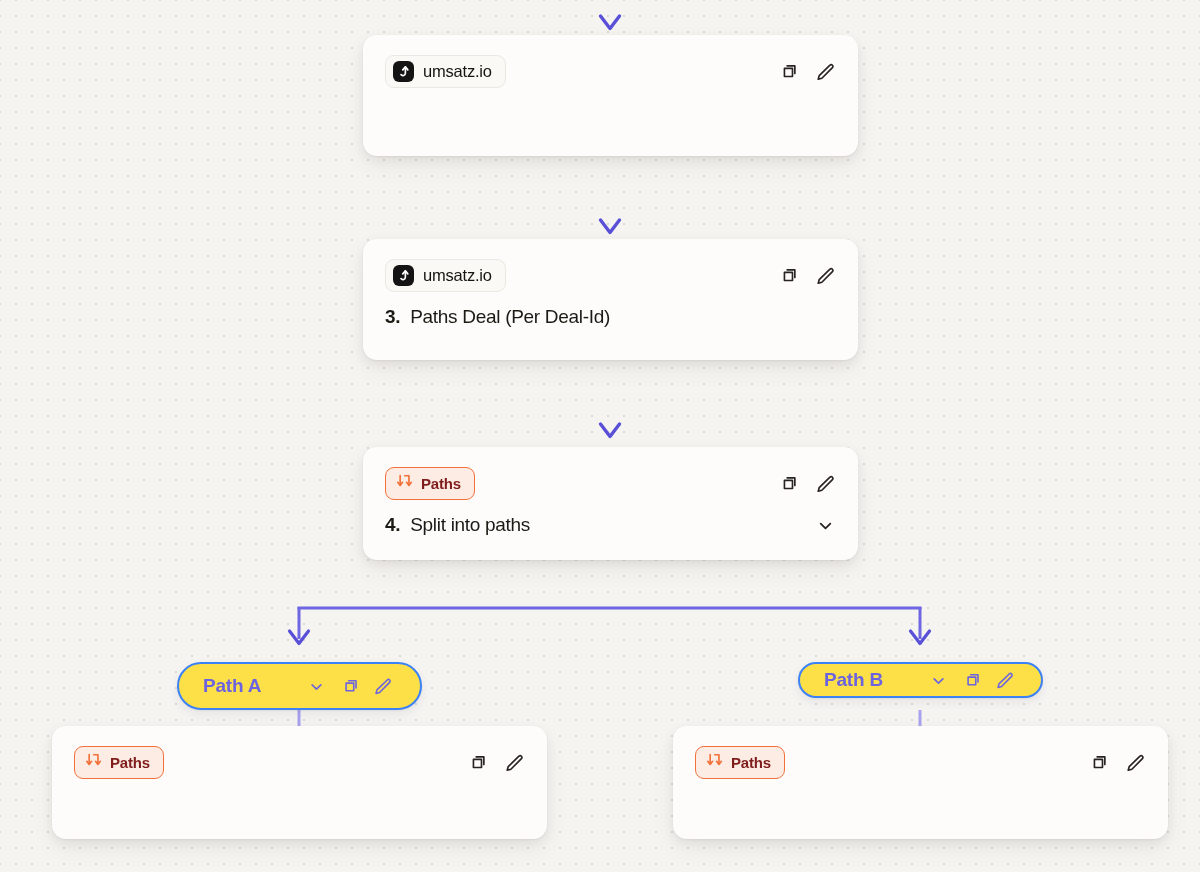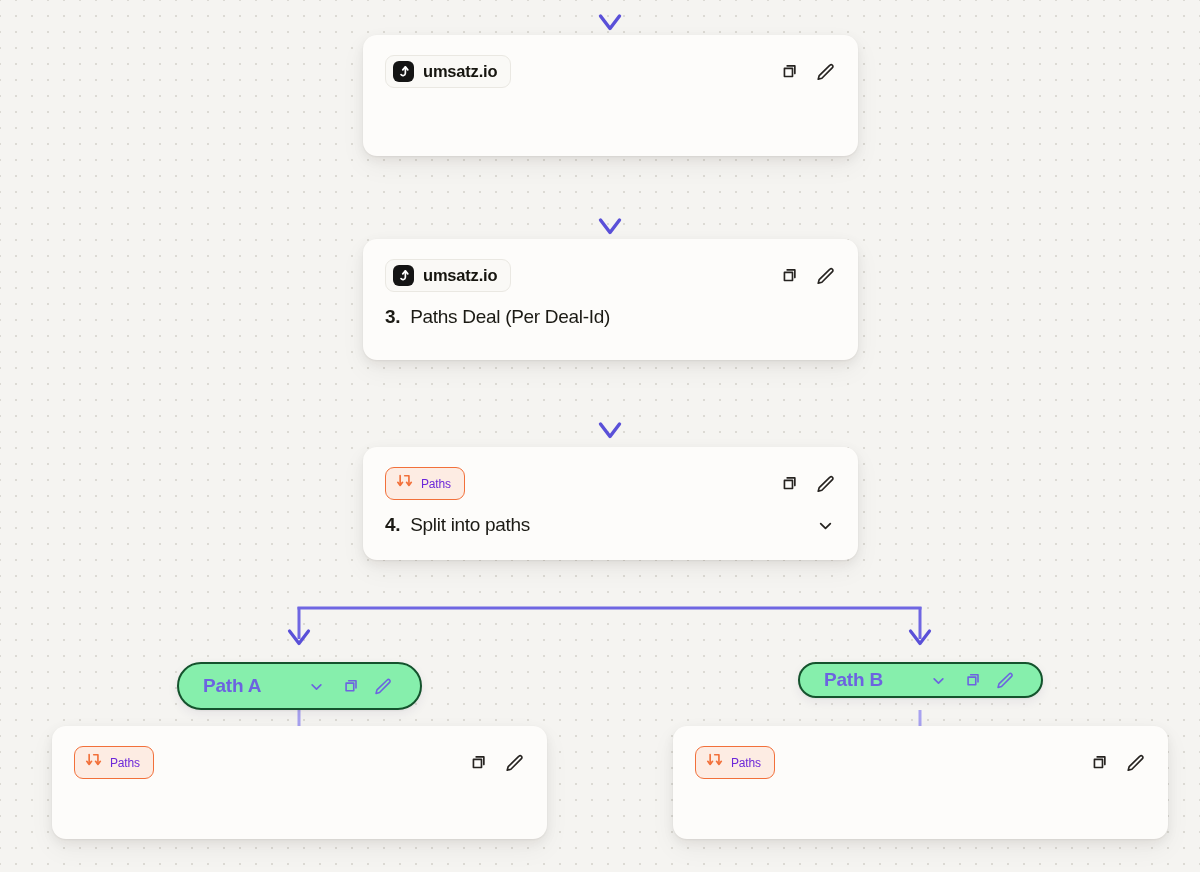--- a/index.html
+++ b/index.html
@@ -76,39 +76,39 @@
     width: 21px; height: 21px;
     border-radius: 6px;
     background: #141414;
     display: flex;
     align-items: center;
     justify-content: center;
     flex: 0 0 auto;
   }
   .app-badge .badge-text {
     font-size: 16.5px;
-    font-weight: bold;
+    font-weight: normal;
     color: #16150f;
     letter-spacing: -0.2px;
   }
 
   
   .paths-badge {
     display: inline-flex;
     align-items: center;
     gap: 8px;
     background: #fdece3;
     border: 1.4px solid #f2703a;
     border-radius: 9px;
     padding: 5px 13px 5px 10px;
   }
   .paths-badge .badge-text {
-    font-size: 12px;
-    font-weight: normal;
-    color: #6d28d9;
+    font-size: 15px;
+    font-weight: bold;
+    color: #7f1d1d;
     letter-spacing: -0.2px;
   }
 
   .card-title {
     font-size: 19px;
     color: #1b1a14;
     letter-spacing: -0.3px;
     white-space: nowrap;
   }
   .card-title .num { font-weight: bold; }
@@ -127,22 +127,22 @@
     cursor: pointer;
   }
 
   
   .path-pill {
     position: absolute;
     z-index: 3;
     display: flex;
     align-items: center;
     gap: 8px;
-    background: #86efac;
-    border: 2px solid #14532d;
+    background: #fde047;
+    border: 2px solid #3b82f6;
     border-radius: 999px;
     padding: 8px 18px 8px 24px;
     box-shadow: 0 1px 2px rgba(30,25,15,0.05),
                 0 4px 11px rgba(40,30,90,0.07);
   }
   .path-pill .pill-label {
     font-size: 19px;
     font-weight: bold;
     color: #6c63e0;
     letter-spacing: -0.2px;

